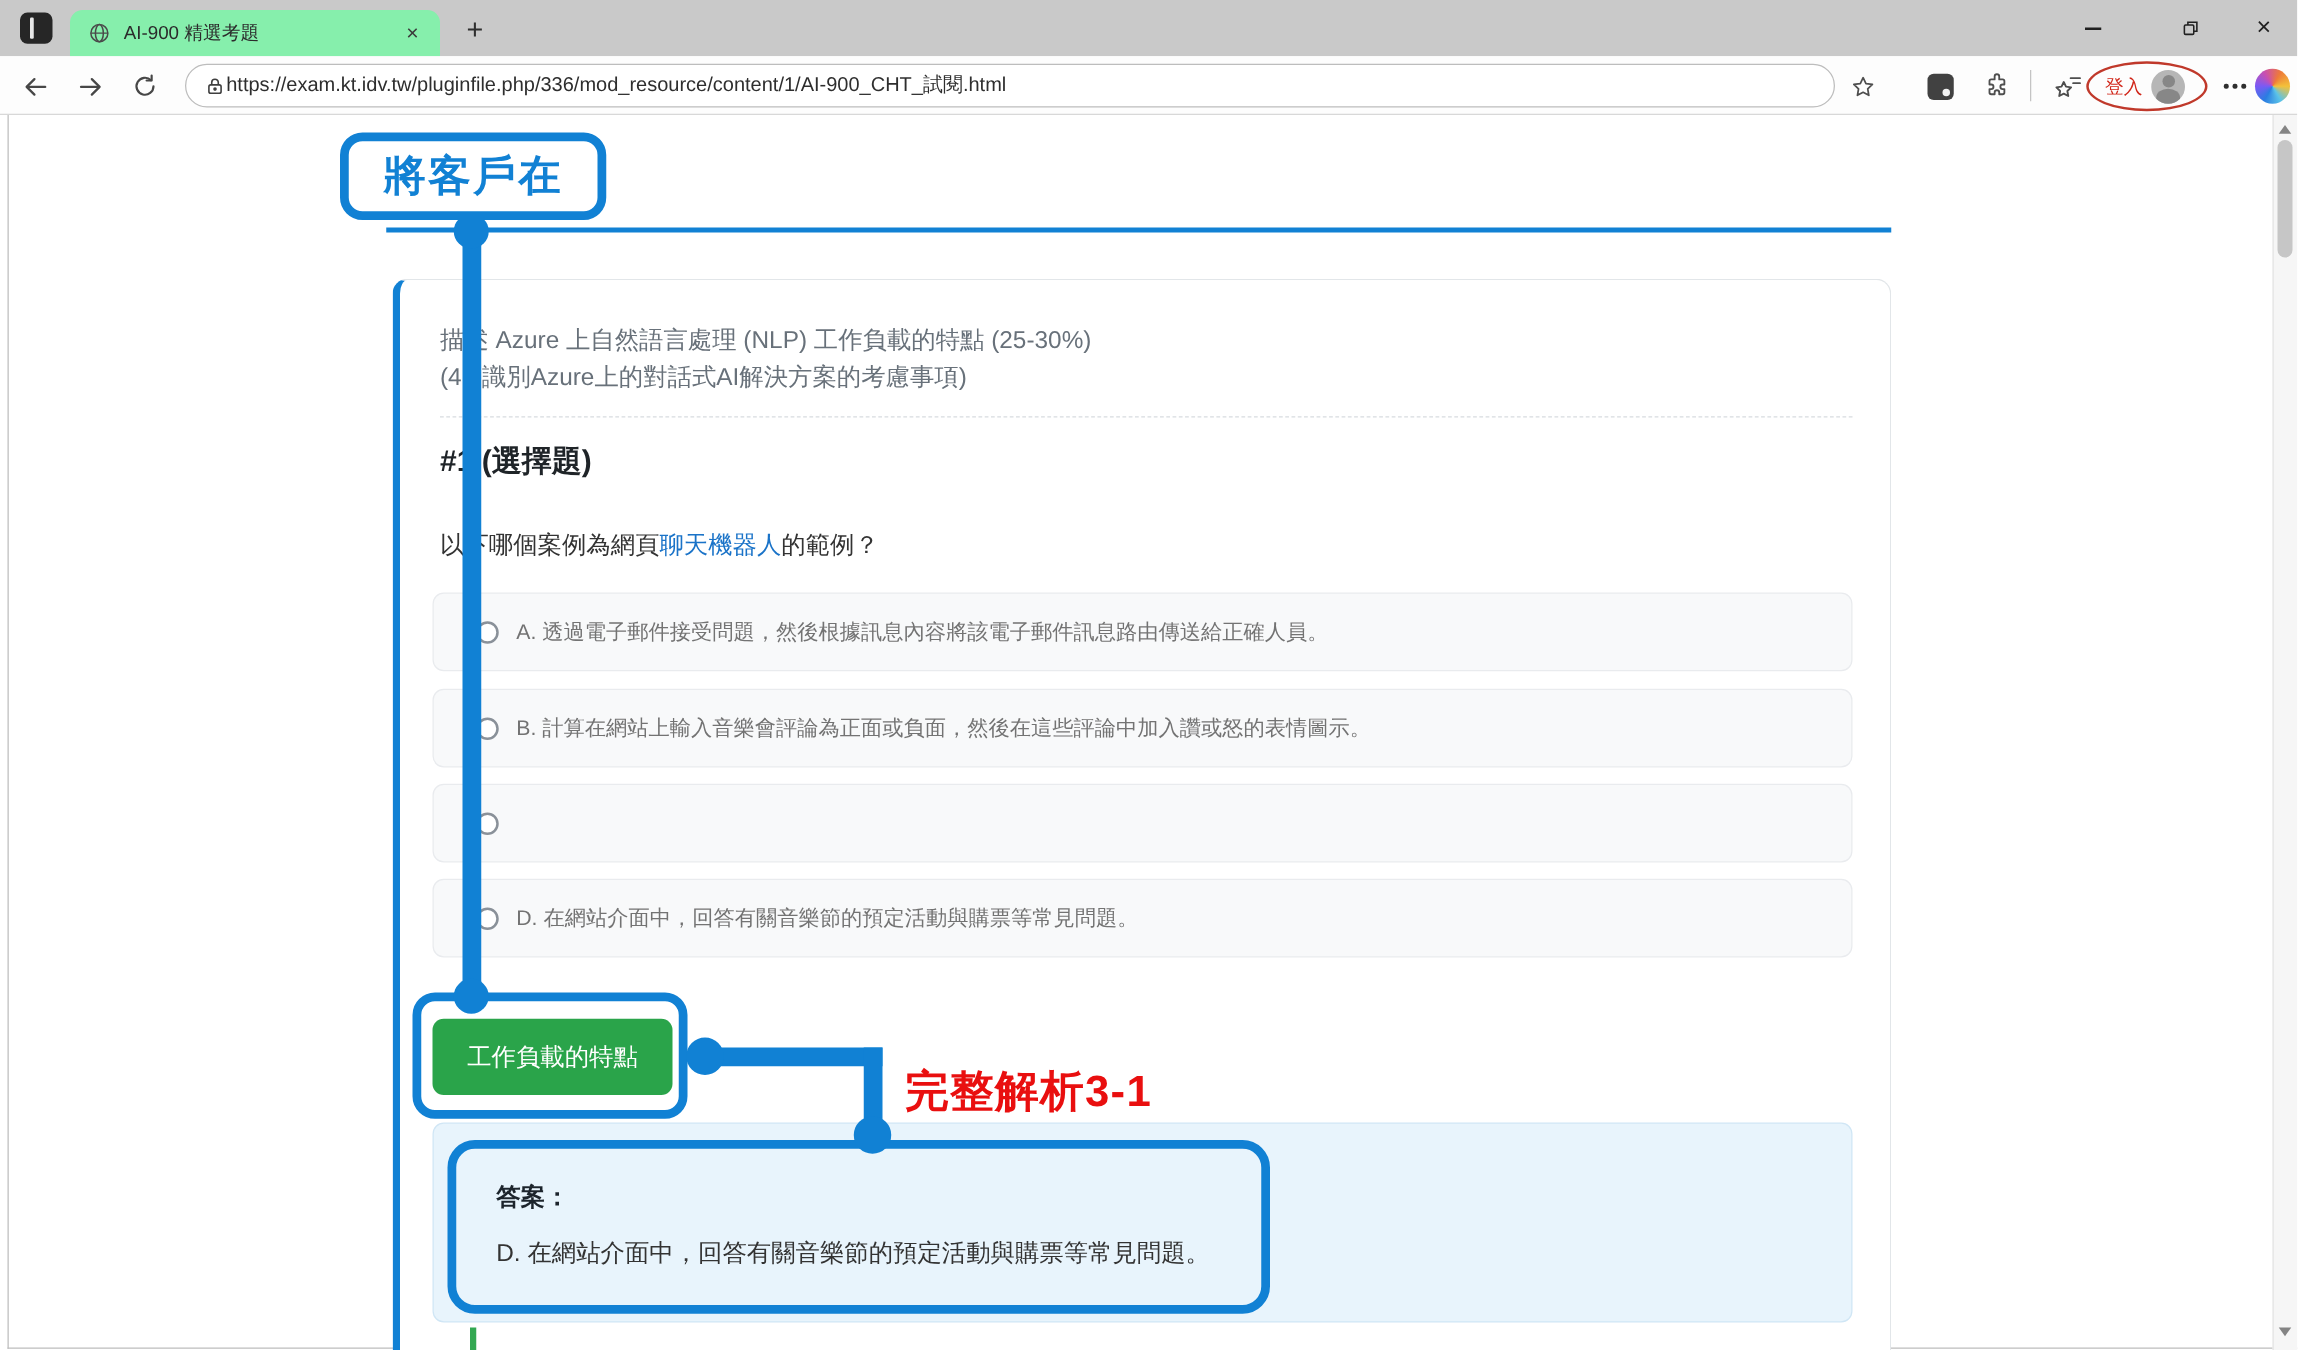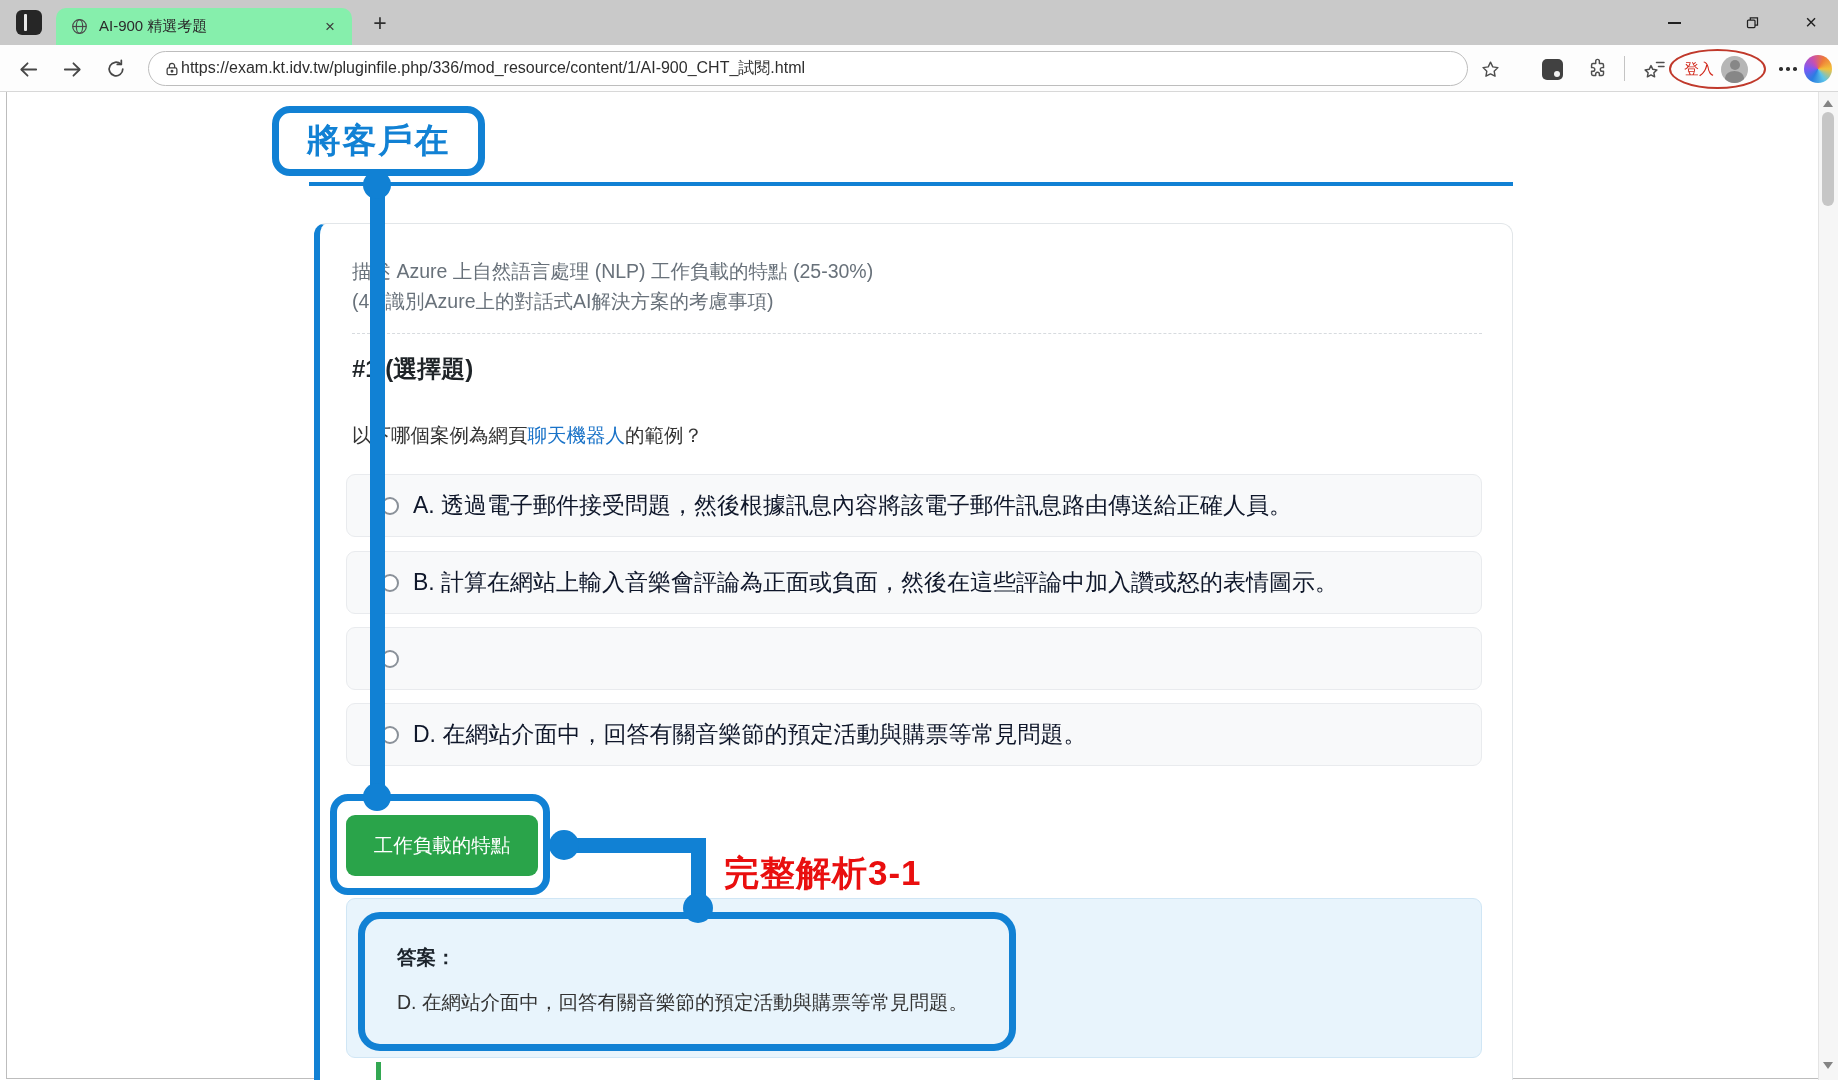--- a/index.html
+++ b/index.html
@@ -44,21 +44,21 @@
 
   .blue-hr { left:309px; top:182px; width:1204px; height:4px; background:#1181d4; }
   .card { left:314px; top:223px; width:1199px; height:857px; background:#fff; border:1px solid #e2e6e9; border-left:6px solid #1181d4; border-bottom:none; border-radius:12px 12px 0 0; }
   .topic { color:#68717a; font-size:19.5px; white-space:nowrap; }
   .dashed { left:352px; top:333px; width:1130px; height:0; border-top:1.5px dashed #d7dbdf; }
   .qnum { left:352px; top:353px; font-size:24px; font-weight:bold; color:#1f2428; }
   .question { left:352px; top:422px; font-size:19.5px; color:#333; }
   .qlink { color:#1a73c8; font-weight:normal; }
   .opt { left:346px; width:1136px; height:63px; background:#f8f9fa; border:1px solid #e9ebee; border-radius:9px; display:flex; align-items:center; padding-left:20px; }
   .radio { width:18px; height:18px; border:2px solid #8a9199; border-radius:50%; background:#fff; flex:none; }
-  .opt span { font-size:23px; color:#0f172a; margin-left:14px; white-space:nowrap; }
+  .opt span { font-size:17px; color:#737373; margin-left:14px; white-space:nowrap; }
   .green-btn { left:346px; top:815px; width:192px; height:61px; background:#2aa44a; border:none; border-radius:9px; color:#fff; font-size:19.5px; font-family:inherit; }
   .answer-panel { left:346px; top:898px; width:1136px; height:160px; background:#e8f4fc; border:1px solid #d0e6f5; border-radius:9px; }
   .ans-label { left:397px; top:944px; font-size:19.5px; font-weight:bold; color:#1c242c; }
   .ans-text { left:397px; top:989px; font-size:19.5px; color:#333; white-space:nowrap; }
   .green-stub { left:376px; top:1062px; width:5px; height:18px; background:#33a852; }
 
   
   .callout { left:272px; top:106px; width:213px; height:70px; border:7px solid #1181d4; border-radius:18px; background:#fff; display:flex; align-items:center; justify-content:center; z-index:52; }
   .callout span { color:#1181d4; font-size:34px; font-weight:bold; letter-spacing:2px; }
   .vline { left:370px; top:168px; width:15px; height:634px; background:#1181d4; z-index:50; }

